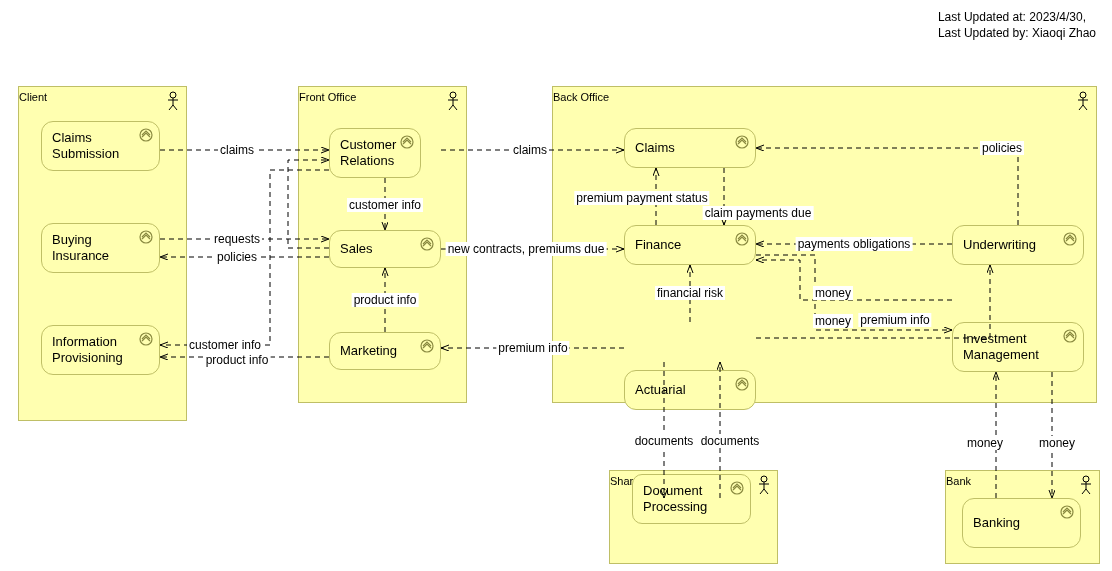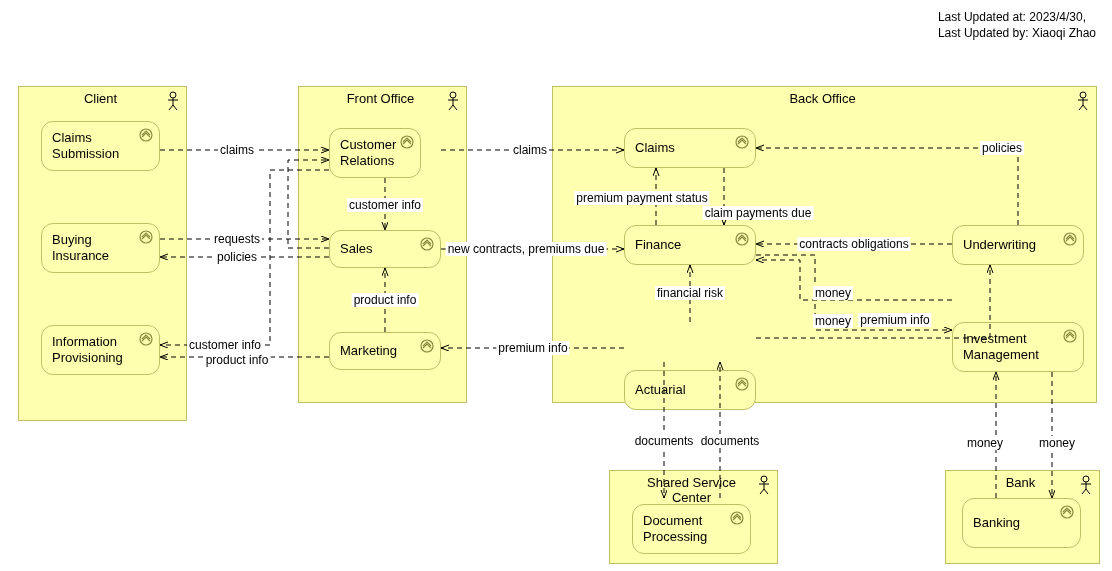--- a/index.html
+++ b/index.html
@@ -37,23 +37,21 @@
     position: absolute;
     background: #ffffb0;
     border: 1px solid #bfbf66;
     box-sizing: border-box;
   }
   .actor .actor-title {
     position: absolute;
     top: 4px;
     left: 0;
     right: 24px;
-    text-align: center;
-    font-size: 13px;
-    padding-left: 20px;
+    font-size: 11px;
   }
   
   .fn {
     position: absolute;
     background: #ffffb0;
     border: 1px solid #bfbf66;
     border-radius: 12px;
     box-sizing: border-box;
     padding: 6px 24px 6px 10px;
     display: flex;
@@ -240,21 +238,21 @@
   <div class="actor" style="left:609px; top:470px; width:169px; height:94px;">
     <div class="actor-title">Shared Service Center</div>
     <svg class="actor-icon" viewBox="0 0 14 20">
       <circle cx="7" cy="4" r="3" fill="none" stroke="#000" stroke-width="1"></circle>
       <line x1="7" y1="7" x2="7" y2="14" stroke="#000" stroke-width="1"></line>
       <line x1="2" y1="9" x2="12" y2="9" stroke="#000" stroke-width="1"></line>
       <line x1="7" y1="14" x2="3" y2="19" stroke="#000" stroke-width="1"></line>
       <line x1="7" y1="14" x2="11" y2="19" stroke="#000" stroke-width="1"></line>
     </svg>
   </div>
-  <div class="fn" style="left:632px; top:504px; width:119px; height:50px;">
+  <div class="fn" style="left:632px; top:474px; width:119px; height:50px;border-radius:10px;">
     <span class="lbl">Document<br>Processing</span>
     <svg class="chev-icon" viewBox="0 0 14 14">
         <circle cx="7" cy="7" r="6" fill="none" stroke="#8a8a40" stroke-width="1.2"></circle>
         <path d="M3 9 L7 5 L11 9" fill="none" stroke="#8a8a40" stroke-width="1.2"></path>
         <path d="M3 7 L7 3 L11 7" fill="none" stroke="#8a8a40" stroke-width="1.2"></path>
       </svg>
   </div>
 
   <div class="actor" style="left:945px; top:470px; width:155px; height:94px;">
     <div class="actor-title">Bank</div>
@@ -335,21 +333,21 @@
     <div class="elabel" style="left:385px; top:205px;">customer info</div>
     <div class="elabel" style="left:237px; top:239px;">requests</div>
     <div class="elabel" style="left:237px; top:257px;">policies</div>
     <div class="elabel" style="left:225px; top:345px;">customer info</div>
     <div class="elabel" style="left:237px; top:360px;">product info</div>
     <div class="elabel" style="left:385px; top:300px;">product info</div>
     <div class="elabel" style="left:526px; top:249px;">new contracts, premiums due</div>
     <div class="elabel" style="left:533px; top:348px;">premium info</div>
     <div class="elabel" style="left:642px; top:198px;">premium payment status</div>
     <div class="elabel" style="left:758px; top:213px;">claim payments due</div>
-    <div class="elabel" style="left:854px; top:244px;">contracts obligations</div>
+    <div class="elabel" style="left:854px; top:244px;">payments obligations</div>
     <div class="elabel" style="left:690px; top:293px;">financial risk</div>
     <div class="elabel" style="left:833px; top:293px;">money</div>
     <div class="elabel" style="left:833px; top:321px;">money</div>
     <div class="elabel" style="left:895px; top:320px;">premium info</div>
     <div class="elabel" style="left:1002px; top:148px;">policies</div>
     <div class="elabel" style="left:664px; top:441px;">documents</div>
     <div class="elabel" style="left:730px; top:441px;">documents</div>
     <div class="elabel" style="left:985px; top:443px;">money</div>
     <div class="elabel" style="left:1057px; top:443px;">money</div>
   </div>

